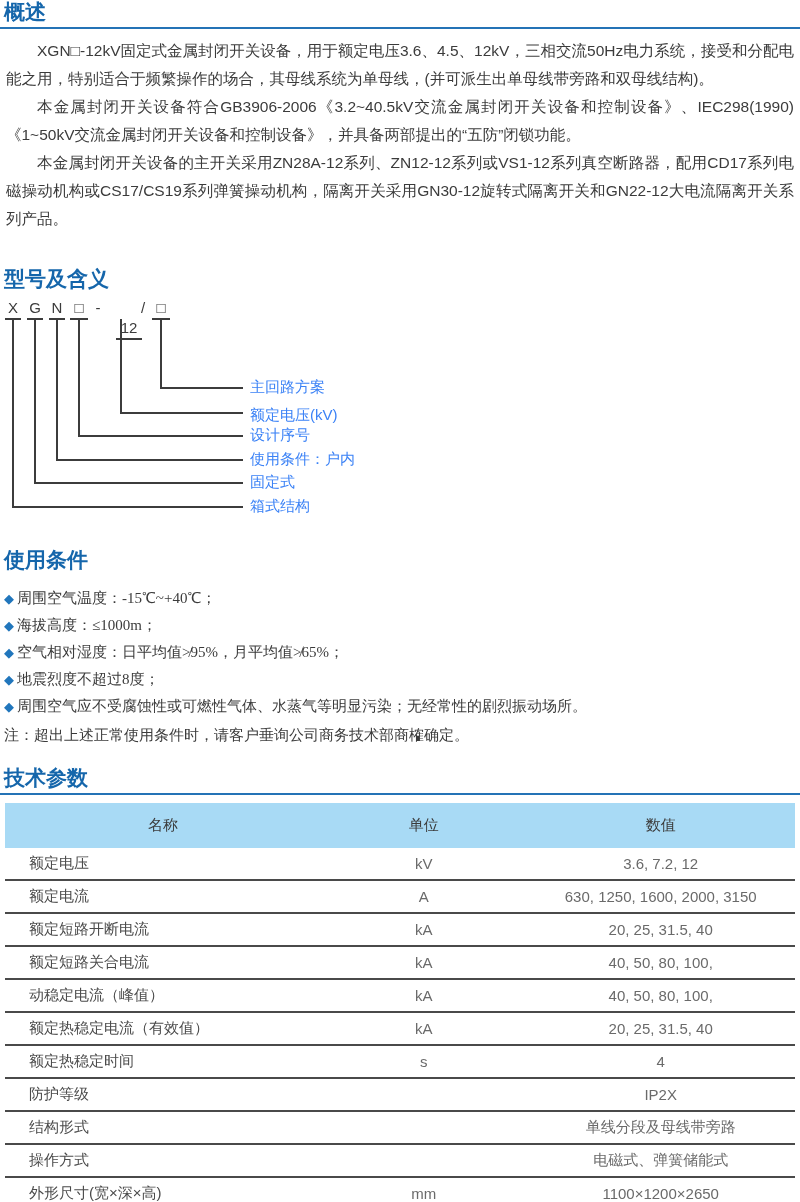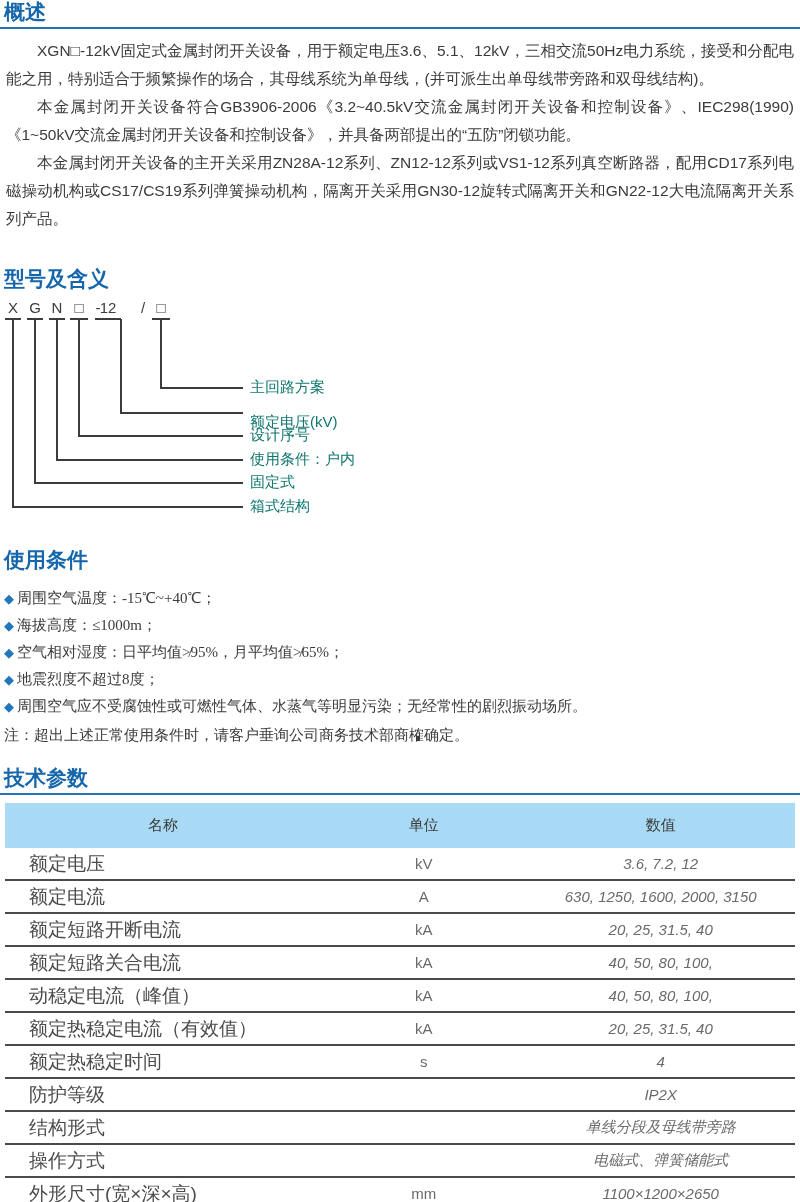--- a/index.html
+++ b/index.html
@@ -30,38 +30,38 @@
   .mchar{
     position:absolute;top:0;height:18px;line-height:16px;
     font-size:15px;color:#3b3b3b;text-align:center;display:inline-block;
   }
   .mchar.u{border-bottom:2px solid #3c3c3c;}
   .c0{left:5px;width:16px;}
   .c1{left:27px;width:16px;}
   .c2{left:49px;width:16px;}
   .c3{left:70px;width:18px;}
   .c4{left:92px;width:12px;}
-  .c5{left:95px;width:26px;}
+  .c5{left:116px;width:26px;margin-top:20px;}
   .c6{left:138px;width:10px;}
   .c7{left:152px;width:18px;}
 
   .vline{position:absolute;width:2px;background:#3c3c3c;top:19px;}
   .hline{position:absolute;height:2px;background:#3c3c3c;}
   .v0{left:160px;height:70px;}  .h0{left:160px;top:87px;width:83px;}
   .v1{left:120px;height:95px;}  .h1{left:120px;top:112px;width:123px;}
   .v2{left:78px;height:118px;}  .h2l{left:78px;top:135px;width:165px;}
   .v3{left:56px;height:142px;}  .h3{left:56px;top:159px;width:187px;}
   .v4{left:34px;height:165px;}  .h4{left:34px;top:182px;width:209px;}
   .v5{left:12px;height:189px;}  .h5{left:12px;top:206px;width:231px;}
 
   .mlabel{
-    position:absolute;left:250px;font-size:15px;line-height:18px;color:#0f766e;
+    position:absolute;left:250px;font-size:15px;line-height:18px;color:#3b82f6;
     white-space:nowrap;
   }
-  .l0{top:78px;} .l1{top:113px;} .l2{top:126px;} .l3{top:150px;} .l4{top:173px;} .l5{top:197px;}
+  .l0{top:78px;} .l1{top:106px;} .l2{top:126px;} .l3{top:150px;} .l4{top:173px;} .l5{top:197px;}
 
   
   .cond-section{margin-top:16px;}
   .cond-list{margin:10px 0 0 4px;padding:0;list-style:none;font-family:Liberation Serif, serif;}
   .cond-list li{
     margin:0;font-size:15px;line-height:27px;color:#3b3b3b;white-space:nowrap;
   }
   .bullet{color:#2176bc;font-size:13px;margin-right:3px;}
   .cond-note{margin:1px 0 0 4px;font-size:15px;line-height:27px;color:#3b3b3b;}
 
@@ -71,32 +71,32 @@
   .p-header{
     display:grid;grid-template-columns:40% 26% 34%;
     background:#a8daf5;height:45px;align-items:center;
   }
   .p-header .hcell{text-align:center;font-size:15px;color:#3b3b3b;}
   .p-row{
     display:grid;grid-template-columns:40% 26% 34%;
     box-sizing:border-box;height:33px;align-items:center;
     border-bottom:2px solid #4a4a4a;
   }
-  .p-row .name{padding-left:24px;font-size:19px;color:#4b4b4b;text-align:left;}
+  .p-row .name{padding-left:24px;font-size:15px;color:#4b4b4b;text-align:left;}
   .p-row .unit{text-align:center;font-size:15px;color:#6a6a6a;}
-  .p-row .value{text-align:center;font-size:15px;color:#6a6a6a;font-style:italic;}
+  .p-row .value{text-align:center;font-size:15px;color:#6a6a6a;}
 </style>
 </head>
 <body>
 
 <div class="page">
 
   <h2 class="sec-title underlined">概述</h2>
   <div class="overview-text">
-    <p>XGN□-12kV固定式金属封闭开关设备，用于额定电压3.6、5.1、12kV，三相交流50Hz电力系统，接受和分配电能之用，特别适合于频繁操作的场合，其母线系统为单母线，(并可派生出单母线带旁路和双母线结构)。</p>
+    <p>XGN□-12kV固定式金属封闭开关设备，用于额定电压3.6、4.5、12kV，三相交流50Hz电力系统，接受和分配电能之用，特别适合于频繁操作的场合，其母线系统为单母线，(并可派生出单母线带旁路和双母线结构)。</p>
     <p>本金属封闭开关设备符合GB3906-2006《3.2~40.5kV交流金属封闭开关设备和控制设备》、IEC298(1990)《1~50kV交流金属封闭开关设备和控制设备》，并具备两部提出的“五防”闭锁功能。</p>
     <p>本金属封闭开关设备的主开关采用ZN28A-12系列、ZN12-12系列或VS1-12系列真空断路器，配用CD17系列电磁操动机构或CS17/CS19系列弹簧操动机构，隔离开关采用GN30-12旋转式隔离开关和GN22-12大电流隔离开关系列产品。</p>
   </div>
 
   <div class="model-section">
     <h2 class="sec-title">型号及含义</h2>
     <div class="diagram">
       <span class="mchar u c0">X</span>
       <span class="mchar u c1">G</span>
       <span class="mchar u c2">N</span>

